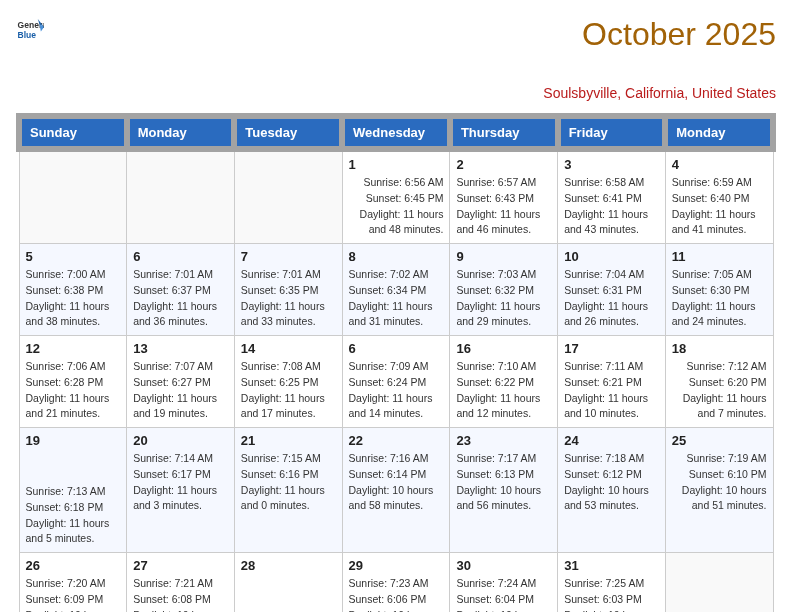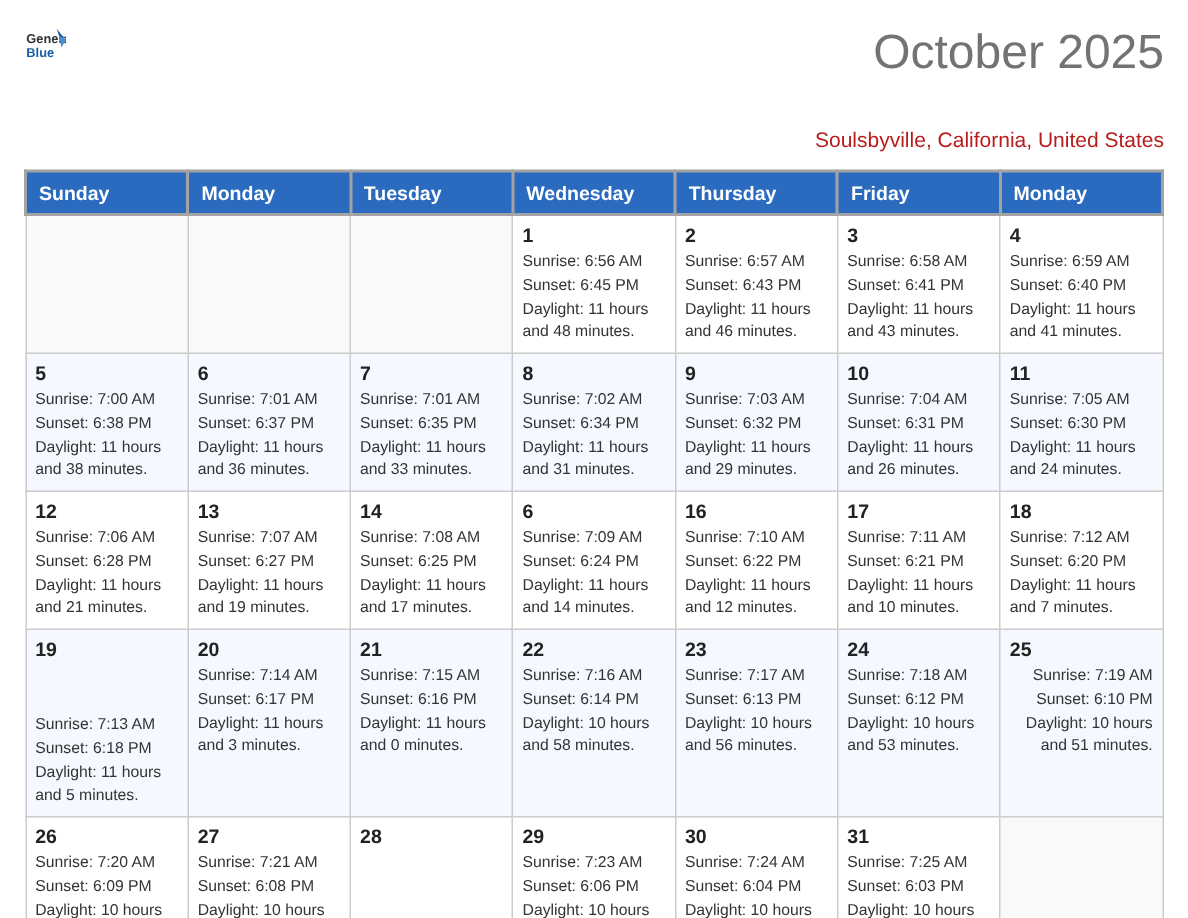--- a/index.html
+++ b/index.html
@@ -24,40 +24,40 @@
     .logo-icon {
       width: 28px;
       height: 28px;
     }
     .title-block {
       text-align: right;
     }
     .month-title {
       font-size: 32px;
       font-weight: normal;
-      color: #737373;
+      color: #a16207;
     }
     .location {
       font-size: 14px;
       color: #b91c1c;
       margin-top: 32px;
     }
     .calendar {
       width: 100%;
       border-collapse: collapse;
       border: 1px solid #ccc;
     }
     .calendar th {
       background-color: #2a6bbf;
       color: #fff;
       font-size: 13px;
       font-weight: bold;
       text-align: left;
       padding: 6px 8px;
-      border: 2px solid #a3a3a3;
+      border: 6px solid #a3a3a3;
     }
     .calendar td {
       vertical-align: top;
       border: 1px solid #ccc;
       padding: 5px 6px;
       width: 108px;
       min-height: 80px;
       background: #fff;
     }
     .calendar tr:nth-child(even) td {
@@ -108,21 +108,21 @@
         <th>Monday</th>
       </tr>
   </thead>
   <tbody id="calendar-body">
   <tr>
         <td class="empty-cell"></td>
         <td class="empty-cell"></td>
         <td class="empty-cell"></td>
         <td>
           <div class="day-number">1</div>
-          <div class="day-info" style="white-space: pre-line;">Sunrise: 6:56 AM
+          <div class="day-info" style="white-space: pre-line; text-align: right;">Sunrise: 6:56 AM
 Sunset: 6:45 PM
 Daylight: 11 hours
 and 48 minutes.</div>
         </td>
         <td>
           <div class="day-number">2</div>
           <div class="day-info" style="white-space: pre-line;">Sunrise: 6:57 AM
 Sunset: 6:43 PM
 Daylight: 11 hours
 and 46 minutes.</div>
@@ -231,21 +231,21 @@
         </td>
         <td>
           <div class="day-number">17</div>
           <div class="day-info" style="white-space: pre-line;">Sunrise: 7:11 AM
 Sunset: 6:21 PM
 Daylight: 11 hours
 and 10 minutes.</div>
         </td>
         <td>
           <div class="day-number">18</div>
-          <div class="day-info" style="white-space: pre-line;">Sunrise: 7:12 AM
+          <div class="day-info" style="white-space: pre-line; text-align: right;">Sunrise: 7:12 AM
 Sunset: 6:20 PM
 Daylight: 11 hours
 and 7 minutes.</div>
         </td>
       </tr>
       <tr>
         <td>
           <div class="day-number">19</div>
           <div class="day-info" style="white-space: pre-line; margin-top: 36px;">Sunrise: 7:13 AM
 Sunset: 6:18 PM

